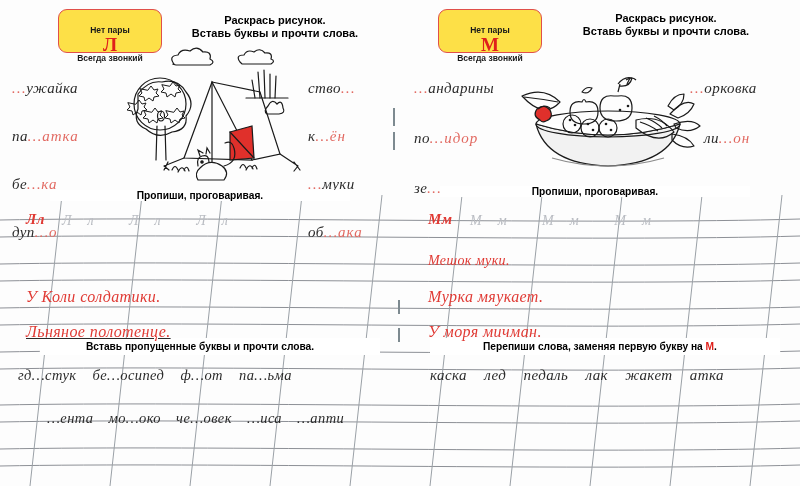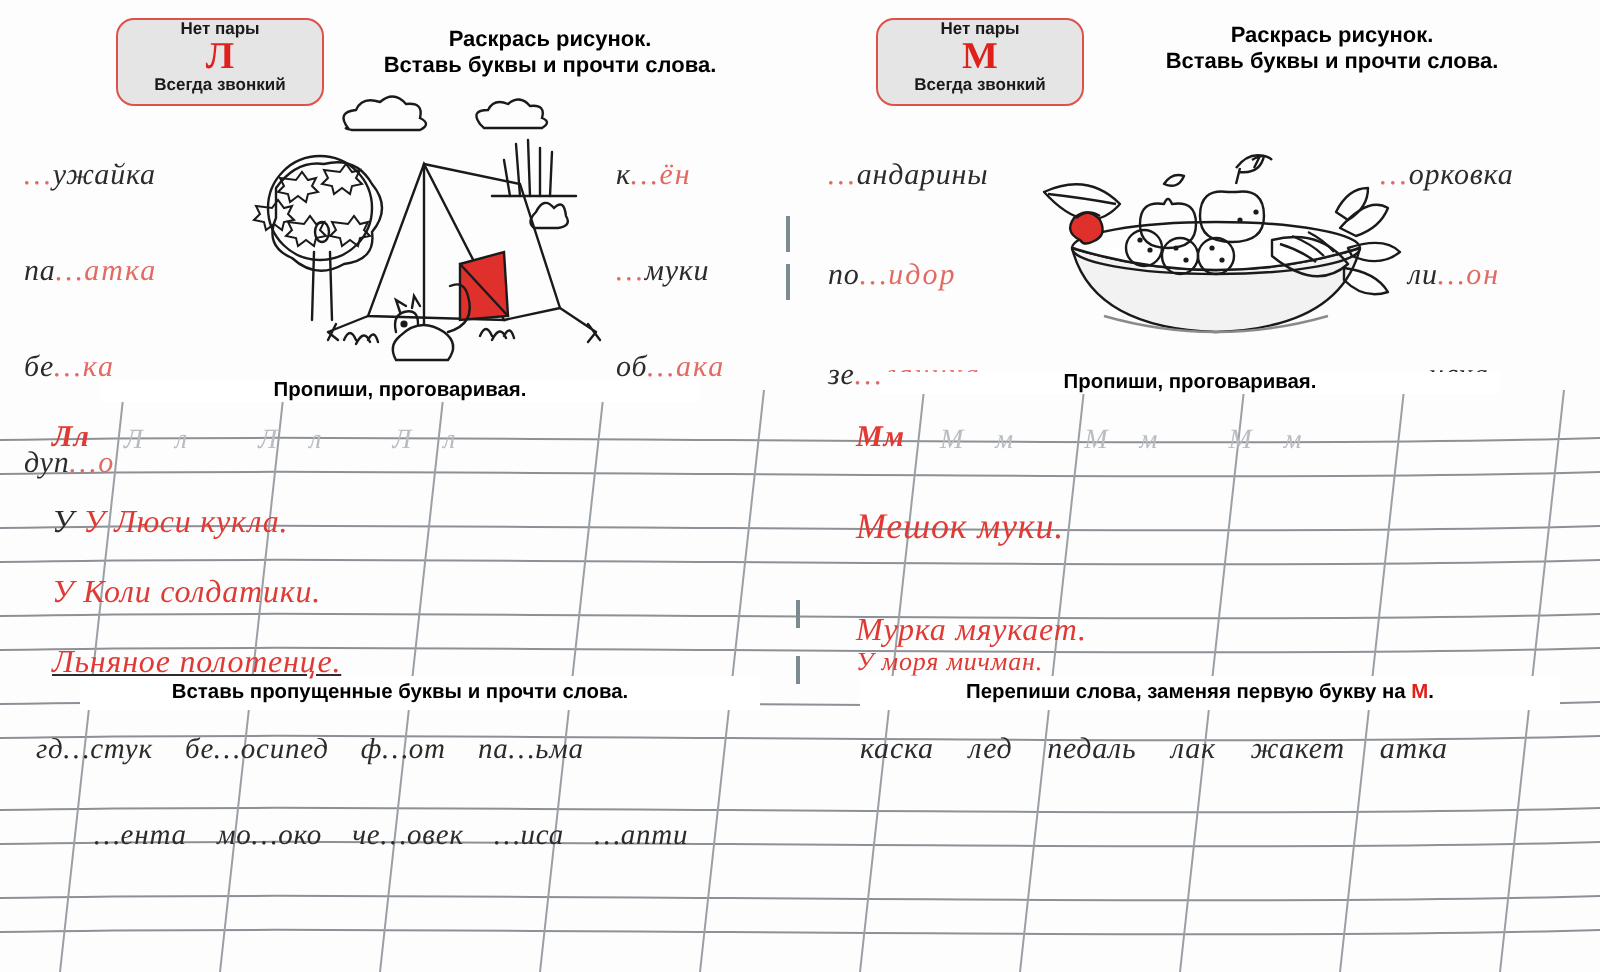--- a/index.html
+++ b/index.html
@@ -12,21 +12,21 @@
   
   .abs{position:absolute;}
   .hw{font-family:"Liberation Serif","DejaVu Serif",serif;
       font-style:italic;color:#2b2b2b;white-space:nowrap;
       letter-spacing:.4px;}
   .hw-red{color:#e03a34;}
   .dots{color:#e26a62;letter-spacing:1px;}
 
   
   .badge{width:104px;height:44px;border:1.4px solid #e0504a;border-radius:9px;
-         background:#e5e5e5;text-align:center;box-sizing:border-box;padding-top:0;}
+         background:#fde047;text-align:center;box-sizing:border-box;padding-top:16px;}
   .badge .b-top{font-size:8.5px;font-weight:bold;color:#1a1a1a;line-height:9px;}
   .badge .b-letter{font-size:19px;font-weight:bold;color:#e0201b;line-height:19px;
                    font-family:"Liberation Serif","DejaVu Serif",serif;}
   .badge .b-bot{font-size:8.5px;font-weight:bold;color:#1a1a1a;line-height:9px;}
 
   
   .instr{font-size:11px;font-weight:bold;color:#000;text-align:center;line-height:13px;}
   .instr-sm{font-size:10.2px;font-weight:bold;color:#000;text-align:center;}
   .instr-red{color:#e0201b;}
 
@@ -107,20 +107,23 @@
       <div class="hw" style="height:28px;">
         <span>бе</span><span class="dots">…ка</span>
       </div>
       <div class="hw" style="height:28px;">
         <span>дуп</span><span class="dots">…о</span>
       </div>
     </div>
 
     <div class="abs wordcol" style="left:308px;top:60px;width:92px;font-size:15px;">
       <div class="hw" style="height:28px;">
+        <span>ство</span><span class="dots">…</span>
+      </div>
+      <div class="hw" style="height:28px;">
         <span>к</span><span class="dots">…ён</span>
       </div>
       <div class="hw" style="height:28px;">
         <span class="dots">…</span><span>муки</span>
       </div>
       <div class="hw" style="height:28px;">
         <span>об</span><span class="dots">…ака</span>
       </div>
     </div>
 
@@ -176,23 +179,20 @@
 
     <div class="instr-sm abs" style="left:50px;top:190px;width:300px;background:#fff;">Пропиши, проговаривая.</div>
 
     <div class="abs hw hw-red" style="left:26px;top:211px;font-size:15px;font-weight:bold;">Лл</div>
     <div class="abs hw" style="left:62px;top:213px;font-size:14px;color:#b9bcc2;letter-spacing:16px;">
       <span>Лл</span>
       <span>Лл</span>
       <span>Лл</span>
     </div>
 
-    <div class="abs hw" style="left:26px;top:253px;font-size:16px;">
-      <span style="color:#2b2b2b;">У </span><span class="hw-red">У Люси кукла.</span>
-    </div>
     <div class="abs hw" style="left:26px;top:288px;font-size:16px;">
       <span class="hw-red">У Коли солдатики.</span>
     </div>
     <div class="abs hw" style="left:26px;top:323px;font-size:16px;text-decoration:underline;">
       <span class="hw-red">Льняное полотенце.</span>
     </div>
 
     <div class="instr-sm abs" style="left:35px;top:341px;width:330px;text-align:center;">Вставь пропущенные буквы и прочти слова.</div>
 
     <div class="abs hw" style="left:18px;top:367px;font-size:14.5px;">
@@ -302,27 +302,27 @@
 
     <div class="instr-sm abs" style="left:40px;top:186px;width:310px;background:#fff;">Пропиши, проговаривая.</div>
 
     <div class="abs hw hw-red" style="left:28px;top:211px;font-size:15px;font-weight:bold;">Мм</div>
     <div class="abs hw" style="left:70px;top:213px;font-size:14px;color:#b9bcc2;letter-spacing:16px;">
       <span>Мм</span>
       <span>Мм</span>
       <span>Мм</span>
     </div>
 
-    <div class="abs hw hw-red" style="left:28px;top:253px;font-size:18px;">
+    <div class="abs hw hw-red" style="left:28px;top:253px;font-size:14px;">
       <span>Мешок муки.</span>
     </div>
-    <div class="abs hw hw-red" style="left:28px;top:288px;font-size:16px;margin-top:19px;">
+    <div class="abs hw hw-red" style="left:28px;top:288px;font-size:16px;">
       <span>Мурка мяукает.</span>
     </div>
-    <div class="abs hw hw-red" style="left:28px;top:323px;font-size:13px;">
+    <div class="abs hw hw-red" style="left:28px;top:323px;font-size:16px;">
       <span>У моря мичман.</span>
     </div>
 
     <div class="instr-sm abs" style="left:25px;top:341px;width:350px;">
       <span>Перепиши слова, заменяя первую букву на </span><span class="instr-red">М</span><span>.</span>
     </div>
 
     <div class="abs hw" style="left:30px;top:367px;font-size:15px;">
       <span>каска</span>
       <span style="display:inline-block;width:9px;"></span>

